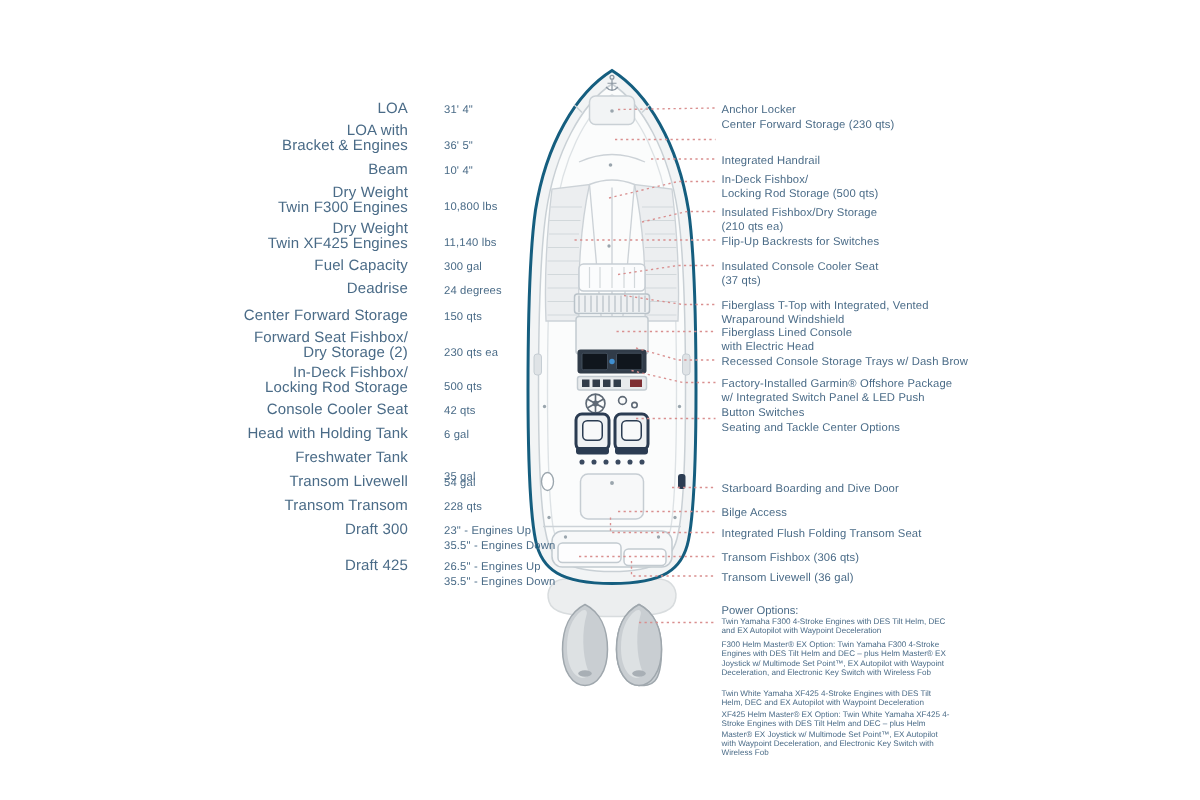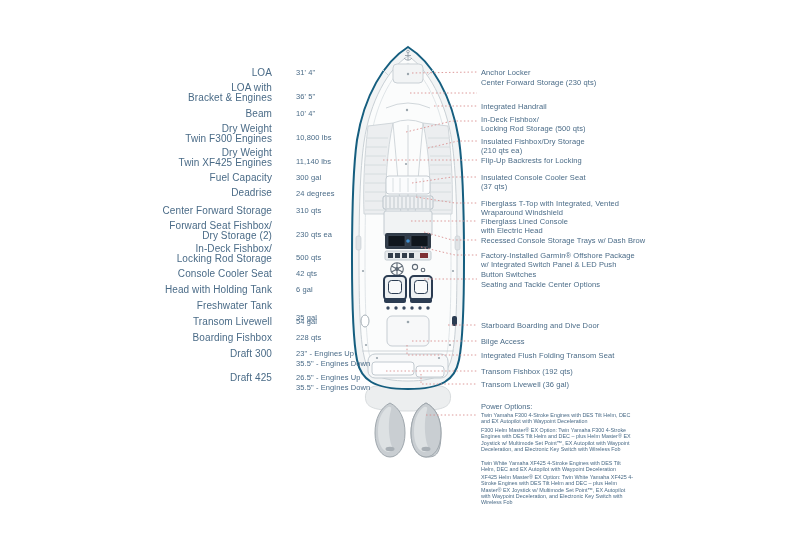--- a/index.html
+++ b/index.html
@@ -177,21 +177,21 @@
     <div>
       <div class="sl" style="top:173px">Fuel Capacity</div>
       <div class="sv" style="top:173px">300 gal</div>
       </div>
     <div>
       <div class="sl" style="top:188px">Deadrise</div>
       <div class="sv" style="top:189px">24 degrees</div>
       </div>
     <div>
       <div class="sl" style="top:206px">Center Forward Storage</div>
-      <div class="sv" style="top:206px">310 qts</div>
+      <div class="sv" style="top:206px">150 qts</div>
       </div>
     <div>
       <div class="sl" style="top:221px">Forward Seat Fishbox/
 Dry Storage (2)</div>
       <div class="sv" style="top:230px">230 qts ea</div>
       </div>
     <div>
       <div class="sl" style="top:244px">In-Deck Fishbox/
 Locking Rod Storage</div>
       <div class="sv" style="top:253px">500 qts</div>
@@ -206,21 +206,21 @@
       </div>
     <div>
       <div class="sl" style="top:301px">Freshwater Tank</div>
       <div class="sv" style="top:313px">35 gal</div>
       </div>
     <div>
       <div class="sl" style="top:317px">Transom Livewell</div>
       <div class="sv" style="top:317px">54 gal</div>
       </div>
     <div>
-      <div class="sl" style="top:333px">Boarding Fishbox</div>
+      <div class="sl" style="top:333px">Transom Transom</div>
       <div class="sv" style="top:333px">228 qts</div>
       </div>
     <div>
       <div class="sl" style="top:349px">Draft 300</div>
       <div class="sv" style="top:349px">23" - Engines Up
 35.5" - Engines Down</div>
       </div>
     <div>
       <div class="sl" style="top:373px">Draft 425</div>
       <div class="sv" style="top:373px">26.5" - Engines Up
@@ -229,36 +229,36 @@
   </div>
 
   <div>
     <div class="co" style="top:68px">Anchor Locker</div>
     <div class="co" style="top:78px">Center Forward Storage (230 qts)</div>
     <div class="co" style="top:102px">Integrated Handrail</div>
     <div class="co" style="top:115px">In-Deck Fishbox/
 Locking Rod Storage (500 qts)</div>
     <div class="co" style="top:137px">Insulated Fishbox/Dry Storage
 (210 qts ea)</div>
-    <div class="co" style="top:156px">Flip-Up Backrests for Locking</div>
+    <div class="co" style="top:156px">Flip-Up Backrests for Switches</div>
     <div class="co" style="top:173px">Insulated Console Cooler Seat
 (37 qts)</div>
     <div class="co" style="top:199px">Fiberglass T-Top with Integrated, Vented
 Wraparound Windshield</div>
     <div class="co" style="top:217px">Fiberglass Lined Console
 with Electric Head</div>
     <div class="co" style="top:236px">Recessed Console Storage Trays w/ Dash Brow</div>
     <div class="co" style="top:251px">Factory-Installed Garmin® Offshore Package
 w/ Integrated Switch Panel &amp; LED Push
 Button Switches</div>
     <div class="co" style="top:280px">Seating and Tackle Center Options</div>
     <div class="co" style="top:321px">Starboard Boarding and Dive Door</div>
     <div class="co" style="top:337px">Bilge Access</div>
     <div class="co" style="top:351px">Integrated Flush Folding Transom Seat</div>
-    <div class="co" style="top:367px">Transom Fishbox (192 qts)</div>
+    <div class="co" style="top:367px">Transom Fishbox (306 qts)</div>
     <div class="co" style="top:380px">Transom Livewell (36 gal)</div>
   </div>
 
   <div>
     <div class="po-head">Power Options:</div>
     <div class="po" style="top:412px">Twin Yamaha F300 4-Stroke Engines with DES Tilt Helm, DEC and EX Autopilot with Waypoint Deceleration</div>
     <div class="po" style="top:427px">F300 Helm Master® EX Option: Twin Yamaha F300 4-Stroke Engines with DES Tilt Helm and DEC – plus Helm Master® EX Joystick w/ Multimode Set Point™, EX Autopilot with Waypoint Deceleration, and Electronic Key Switch with Wireless Fob</div>
     <div class="po" style="top:460px">Twin White Yamaha XF425 4-Stroke Engines with DES Tilt Helm, DEC and EX Autopilot with Waypoint Deceleration</div>
     <div class="po" style="top:474px">XF425 Helm Master® EX Option: Twin White Yamaha XF425 4-Stroke Engines with DES Tilt Helm and DEC – plus Helm Master® EX Joystick w/ Multimode Set Point™, EX Autopilot with Waypoint Deceleration, and Electronic Key Switch with Wireless Fob</div>
   </div>

